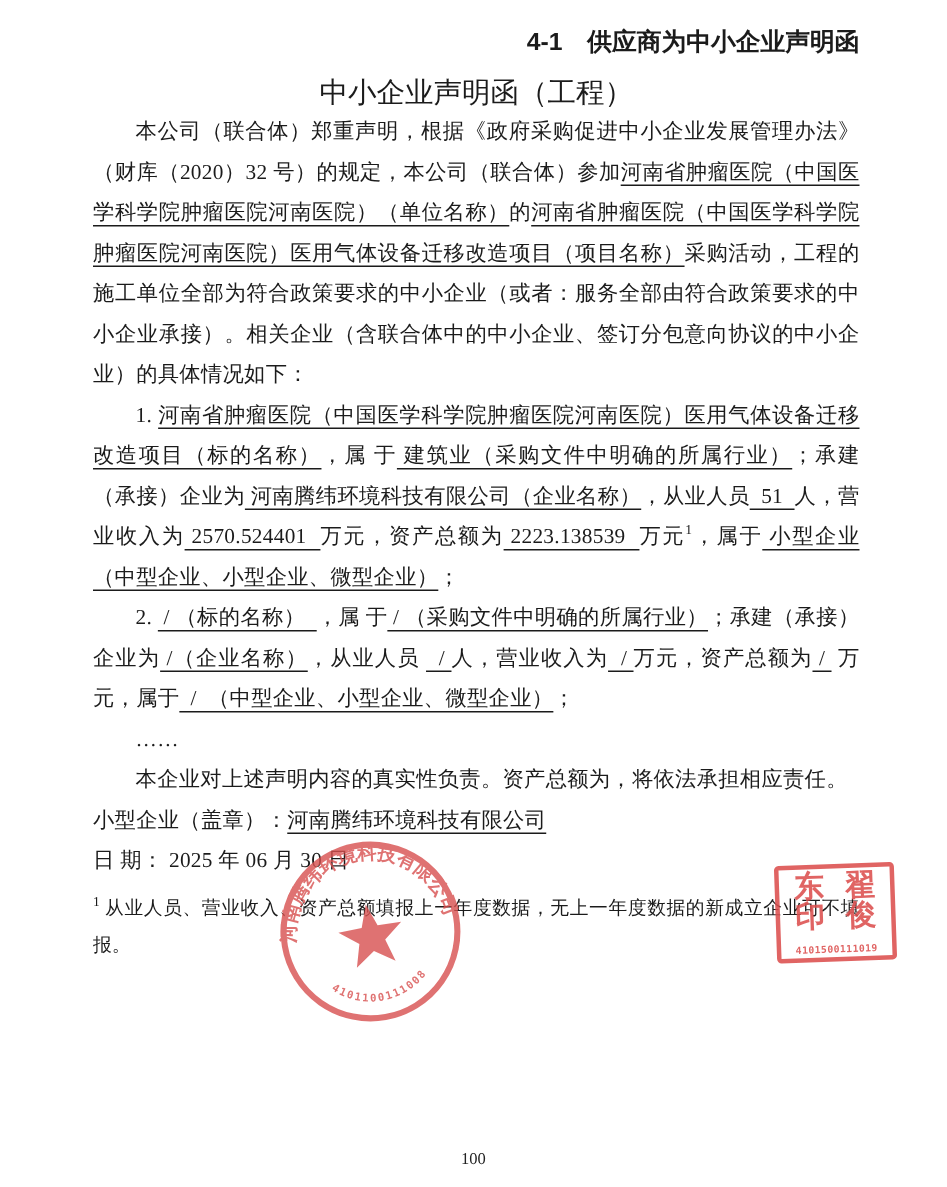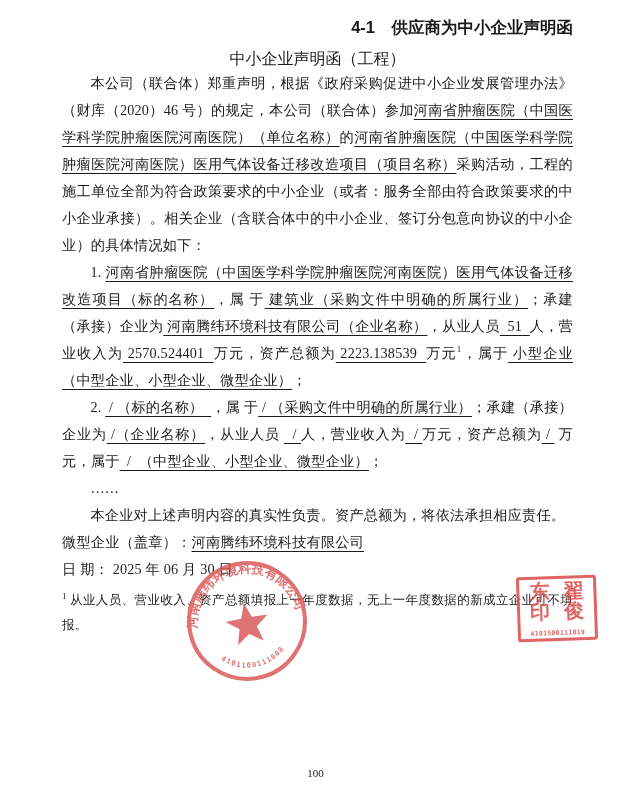--- a/index.html
+++ b/index.html
@@ -12,21 +12,21 @@
 
   .section-heading {
     font-family:"Liberation Sans","DejaVu Sans",sans-serif;
     font-size:18.5px; line-height:29.5px; font-weight:bold;
     text-align:justify; margin:0; letter-spacing:0.4px;
   }
   .sub-heading {
     font-family:"Liberation Sans","DejaVu Sans",sans-serif;
     font-size:16.5px; font-weight:bold; text-align:right; margin:7px 0 0;
   }
-  .doc-title { font-size:16px; text-align:center; margin-top:10px; }
+  .doc-title { font-size:19px; text-align:center; margin-top:10px; }
 
   .para { font-size:14.2px; line-height:27px; margin:0; text-align:justify; letter-spacing:0.2px; }
   .indent { text-indent:2em; }
   .u { text-decoration:underline; text-underline-offset:4px; }
   sup { font-size:9px; line-height:0; }
 
   .footnote { font-size:12.5px; line-height:25px; margin:5px 0 0; text-align:justify; }
   .page-number { position:absolute; bottom:12px; left:0; right:0; text-align:center; font-size:11px; color:#222; }
 
   
@@ -65,32 +65,32 @@
 <body>
 
 <div class="page">
   <div class="content">
 
 
     <h2 class="sub-heading">4-1　供应商为中小企业声明函</h2>
 
     <div class="doc-title">中小企业声明函（工程）</div>
 
-    <p class="para indent"><span>本公司（联合体）郑重声明，根据《政府采购促进中小企业发展管理办法》（财库（2020）46 号）的规定，本公司（联合体）参加</span><span class="u">河南省肿瘤医院（中国医学科学院肿瘤医院河南医院）（单位名称）</span><span>的</span><span class="u">河南省肿瘤医院（中国医学科学院肿瘤医院河南医院）医用气体设备迁移改造项目（项目名称）</span><span>采购活动，工程的施工单位全部为符合政策要求的中小企业（或者：服务全部由符合政策要求的中小企业承接）。相关企业（含联合体中的中小企业、签订分包意向协议的中小企业）的具体情况如下：</span></p>
+    <p class="para indent"><span>本公司（联合体）郑重声明，根据《政府采购促进中小企业发展管理办法》（财库（2020）32 号）的规定，本公司（联合体）参加</span><span class="u">河南省肿瘤医院（中国医学科学院肿瘤医院河南医院）（单位名称）</span><span>的</span><span class="u">河南省肿瘤医院（中国医学科学院肿瘤医院河南医院）医用气体设备迁移改造项目（项目名称）</span><span>采购活动，工程的施工单位全部为符合政策要求的中小企业（或者：服务全部由符合政策要求的中小企业承接）。相关企业（含联合体中的中小企业、签订分包意向协议的中小企业）的具体情况如下：</span></p>
 
     <p class="para indent"><span>1. </span><span class="u">河南省肿瘤医院（中国医学科学院肿瘤医院河南医院）医用气体设备迁移改造项目（标的名称）</span><span>，属 于</span><span class="u">&nbsp;建筑业（采购文件中明确的所属行业）</span><span>；承建（承接）企业为</span><span class="u">&nbsp;河南腾纬环境科技有限公司（企业名称）</span><span>，从业人员</span><span class="u">&nbsp;&nbsp;51&nbsp;&nbsp;</span><span>人，营业收入为</span><span class="u">&nbsp;2570.524401&nbsp;&nbsp;</span><span>万元，资产总额为</span><span class="u">&nbsp;2223.138539&nbsp;&nbsp;</span><span>万元</span><sup>1</sup><span>，属于</span><span class="u">&nbsp;小型企业（中型企业、小型企业、微型企业）</span><span>；</span></p>
 
     <p class="para indent"><span>2. </span><span class="u">&nbsp;/&nbsp;（标的名称）&nbsp;&nbsp;</span><span>，属 于</span><span class="u">&nbsp;/&nbsp;（采购文件中明确的所属行业）</span><span>；承建（承接）企业为</span><span class="u">&nbsp;/（企业名称）</span><span>，从业人员 </span><span class="u">&nbsp;&nbsp;/&nbsp;</span><span>人，营业收入为</span><span class="u">&nbsp;&nbsp;/&nbsp;</span><span>万元，资产总额为</span><span class="u">&nbsp;/&nbsp;</span><span>&nbsp;万元，属于</span><span class="u">&nbsp;&nbsp;/&nbsp;&nbsp;（中型企业、小型企业、微型企业）</span><span>；</span></p>
 
     <p class="para indent">……</p>
 
 
     <p class="para indent">本企业对上述声明内容的真实性负责。资产总额为，将依法承担相应责任。</p>
 
-    <p class="para"><span>微型企业（盖章）：</span><span class="u">河南腾纬环境科技有限公司</span></p>
+    <p class="para"><span>小型企业（盖章）：</span><span class="u">河南腾纬环境科技有限公司</span></p>
 
     <p class="para">日 期：  2025 年 06 月 30 日</p>
 
     <p class="footnote"><sup>1</sup><span> 从业人员、营业收入、资产总额填报上一年度数据，无上一年度数据的新成立企业可不填报。</span></p>
 
   </div>
 
   <div class="page-number">100</div>
 
   <div class="round-seal">

